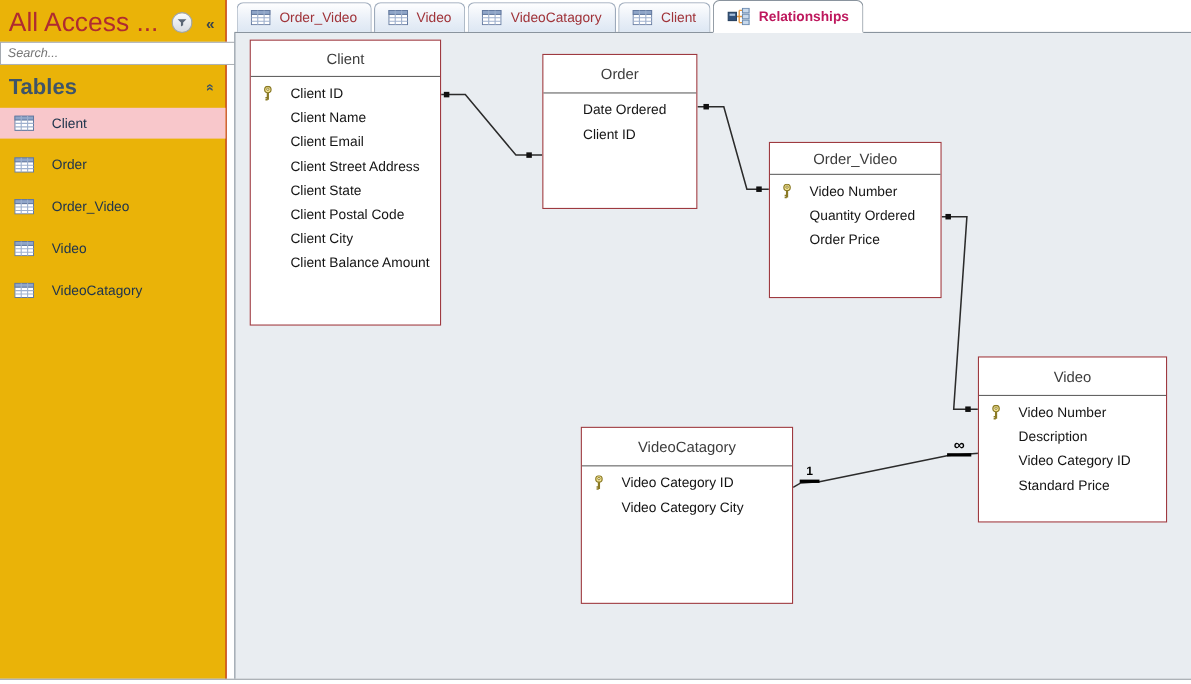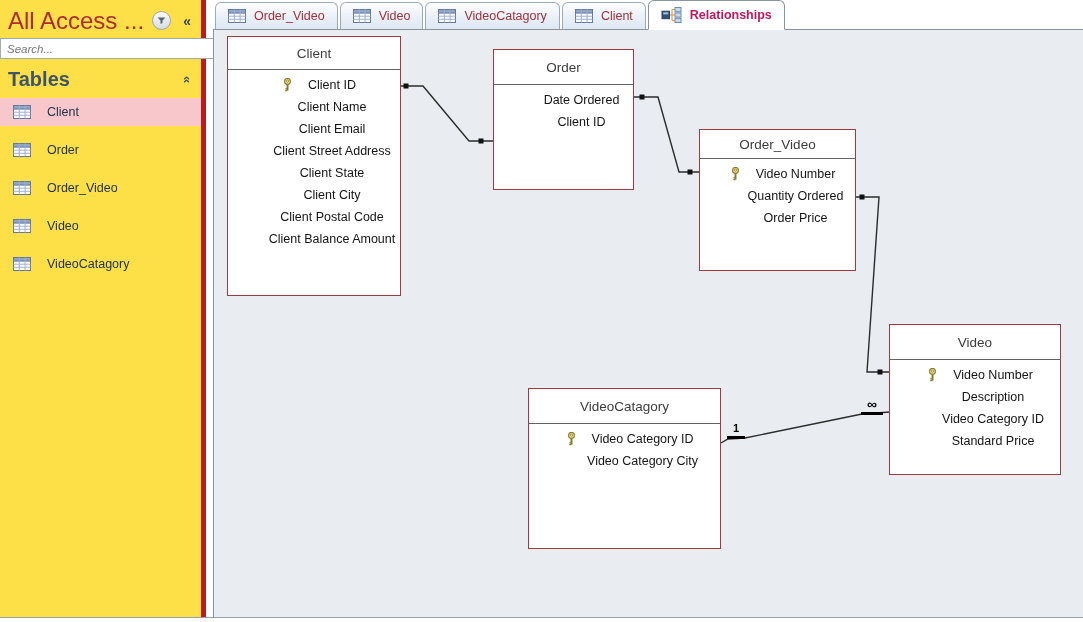--- a/index.html
+++ b/index.html
@@ -1,21 +1,21 @@
 <!DOCTYPE html>
 <html><head>
 <meta charset="utf-8">
 <style>
   * { margin:0; padding:0; box-sizing:border-box; }
   body { font-family:"Liberation Sans","DejaVu Sans",sans-serif; background:#fff; }
   .app { position:relative; width:1083px; height:622px; background:#fff; overflow:hidden; }
 
   
-  .sidebar { position:absolute; left:0; top:0; width:206px; height:617px; background:#fde047;
-             border-right:5px solid #b91c1c; }
+  .sidebar { position:absolute; left:0; top:0; width:206px; height:617px; background:#eab308;
+             border-right:1px solid #b91c1c; }
   .nav-title { display:flex; align-items:center; padding:5px 8px 2px 8px; height:38px; }
   .nav-title-text { font-size:24px; color:#AF2B31; flex:1; white-space:nowrap; overflow:hidden; }
   .nav-circle { width:19px; height:19px; border-radius:50%; border:1px solid #9FA6AD;
                 background:linear-gradient(#FBFCFD,#D7DBE0); display:flex; align-items:center;
                 justify-content:center; color:#39454F; font-size:8px; margin-right:12px; flex:none; cursor:default;}
   .collapse-btn { color:#39454F; font-size:14px; font-weight:bold; padding-right:2px; }
   .search-row { display:flex; height:21px; border:1px solid #A5AAB0; background:#fff; width:245px; }
   .search-row input { flex:1; border:none; outline:none; font-style:italic; font-size:11.5px;
                       padding:0 6px; color:#222; font-family:inherit; min-width:0; }
   .search-btn { width:24px; border-left:1px solid #A5AAB0; display:flex; align-items:center;
@@ -41,21 +41,21 @@
 
   
   .canvas { position:absolute; left:213px; top:30px; width:870px; height:587px;
             background:#E9EDF1; border-left:1px solid #8A949E; }
   .canvas svg.rel-lines { position:absolute; left:0; top:0; z-index:1; }
   .tbox { position:absolute; background:#fff; border:1px solid #9E3A40; z-index:2; }
   .ttitle { display:flex; align-items:center; justify-content:center; font-size:13.5px;
             color:#3C3C3C; border-bottom:1px solid #636363; }
   .tfields { padding-top:4px; }
   .trow { height:22px; display:flex; align-items:center; padding-left:9px;
-          font-size:12.5px; color:#141414; white-space:nowrap;justify-content:center; }
+          font-size:12.5px; color:#141414; white-space:nowrap; }
   .trow .keycell { width:27px; flex:none; display:flex; align-items:center; }
   .trow.selected { background:#F9C8CD; }
 
   .bottomline { position:absolute; left:0; top:617px; width:1083px; height:1px; background:#9AA0A6; }
 </style>
 </head>
 <body>
 
 <div class="app">
 
@@ -261,25 +261,25 @@
           <div class="trow">
             <span class="keycell"></span>
             <span>Client Street Address</span>
           </div>
           <div class="trow">
             <span class="keycell"></span>
             <span>Client State</span>
           </div>
           <div class="trow">
             <span class="keycell"></span>
+            <span>Client Postal Code</span>
+          </div>
+          <div class="trow">
+            <span class="keycell"></span>
             <span>Client City</span>
-          </div>
-          <div class="trow">
-            <span class="keycell"></span>
-            <span>Client Postal Code</span>
           </div>
           <div class="trow">
             <span class="keycell"></span>
             <span>Client Balance Amount</span>
           </div>
         </div>
       </div>
       <div class="tbox" style="left: 279px; top: 19px; width: 141px; height: 141px;">
         <div class="ttitle" style="height: 35px;">Order</div>
         <div class="tfields">

